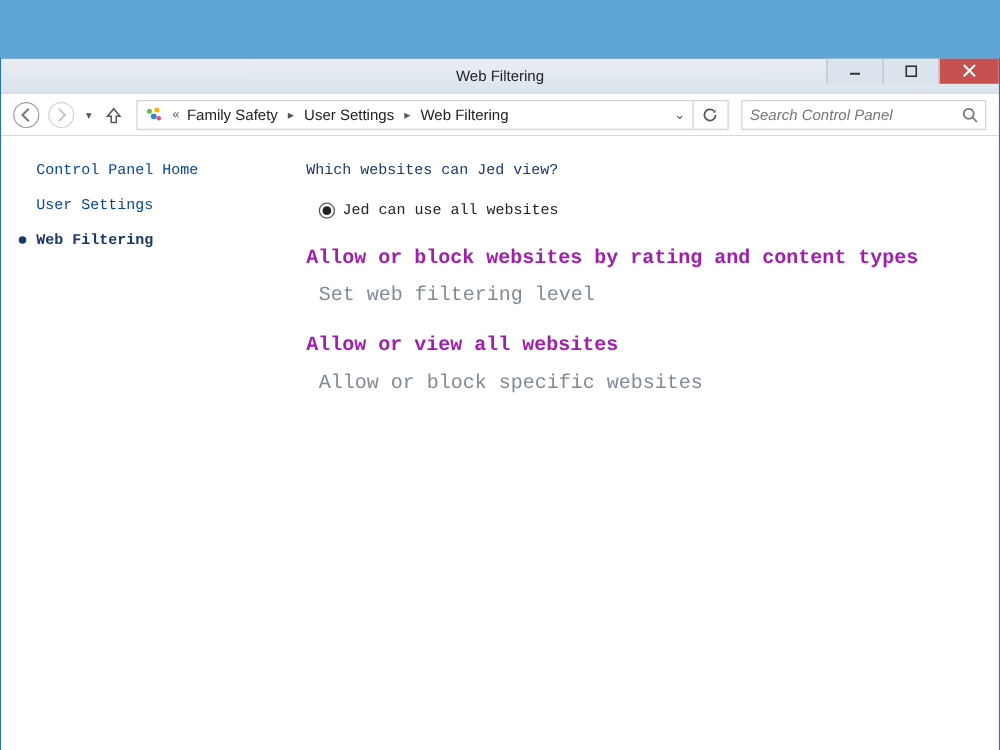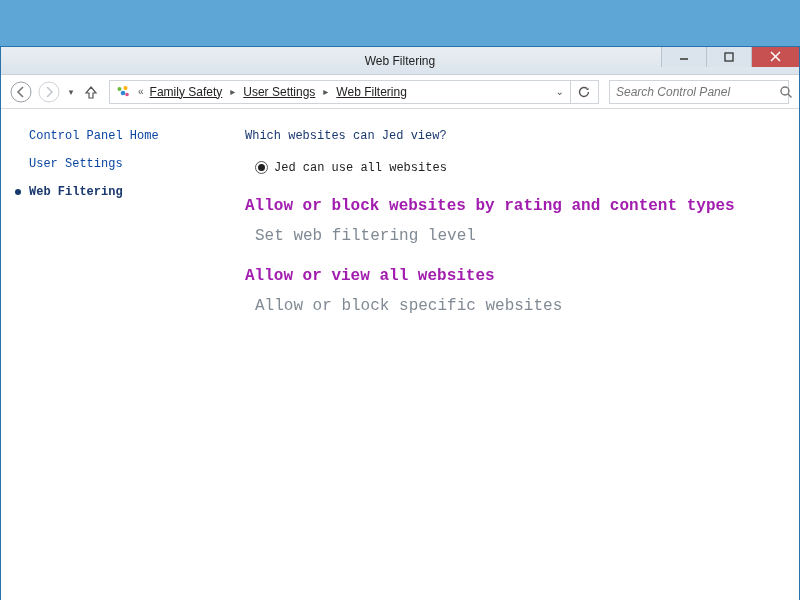--- a/index.html
+++ b/index.html
@@ -96,40 +96,39 @@
     display:flex; align-items:center; justify-content:center;
     margin: 0 2px;
   }
   .bc-seg {
     display: flex; align-items: center;
     padding: 0 4px;
     height: 22px;
     font-size: 12px;
     color: #222;
     white-space: nowrap;
-    text-decoration: underline;
   }
   .bc-chevron {
     font-size: 10px; color: #555; padding: 0 4px;
   }
   .bc-dbl {
     font-size: 10px; color: #555; padding: 0 2px 0 4px;
   }
   .bc-endchevron {
     margin-left: auto;
     font-size: 10px; color:#555; padding: 0 6px;
   }
   .refresh {
     width: 26px; height: 24px;
     display:flex; align-items:center; justify-content:center;
     border-left: 1px solid #cfd4da;
     color:#444;
   }
   .searchbox {
-    width: 180px; height: 24px;
+    width: 196px; height: 24px;
     border: 1px solid #cfd4da;
     margin-left: 6px;
     display:flex; align-items:center;
     background:#fff;
   }
   .searchbox input {
     flex:1; border:none; outline:none;
     font-size: 12px; font-style: italic; color: #888;
     padding: 0 6px;
     background: transparent;
@@ -173,21 +172,21 @@
     flex:1;
     padding: 20px 24px 8px 24px;
   }
   .page-heading {
     color: #19386d;
     font-size: 12px;
     font-weight: 400;
     margin-bottom: 18px;
   }
   .radio-row {
-    display:flex; align-items:flex-start;
+    display:flex; align-items:flex-end;
     margin-left: 10px;
     margin-bottom: 12px;
     font-size: 12px;
     color:#222;
   }
   .radio {
     width:13px;height:13px;border:1px solid #555;border-radius:50%;
     margin-right:6px; display:flex;align-items:center;justify-content:center;
     background:#fff;
   }

